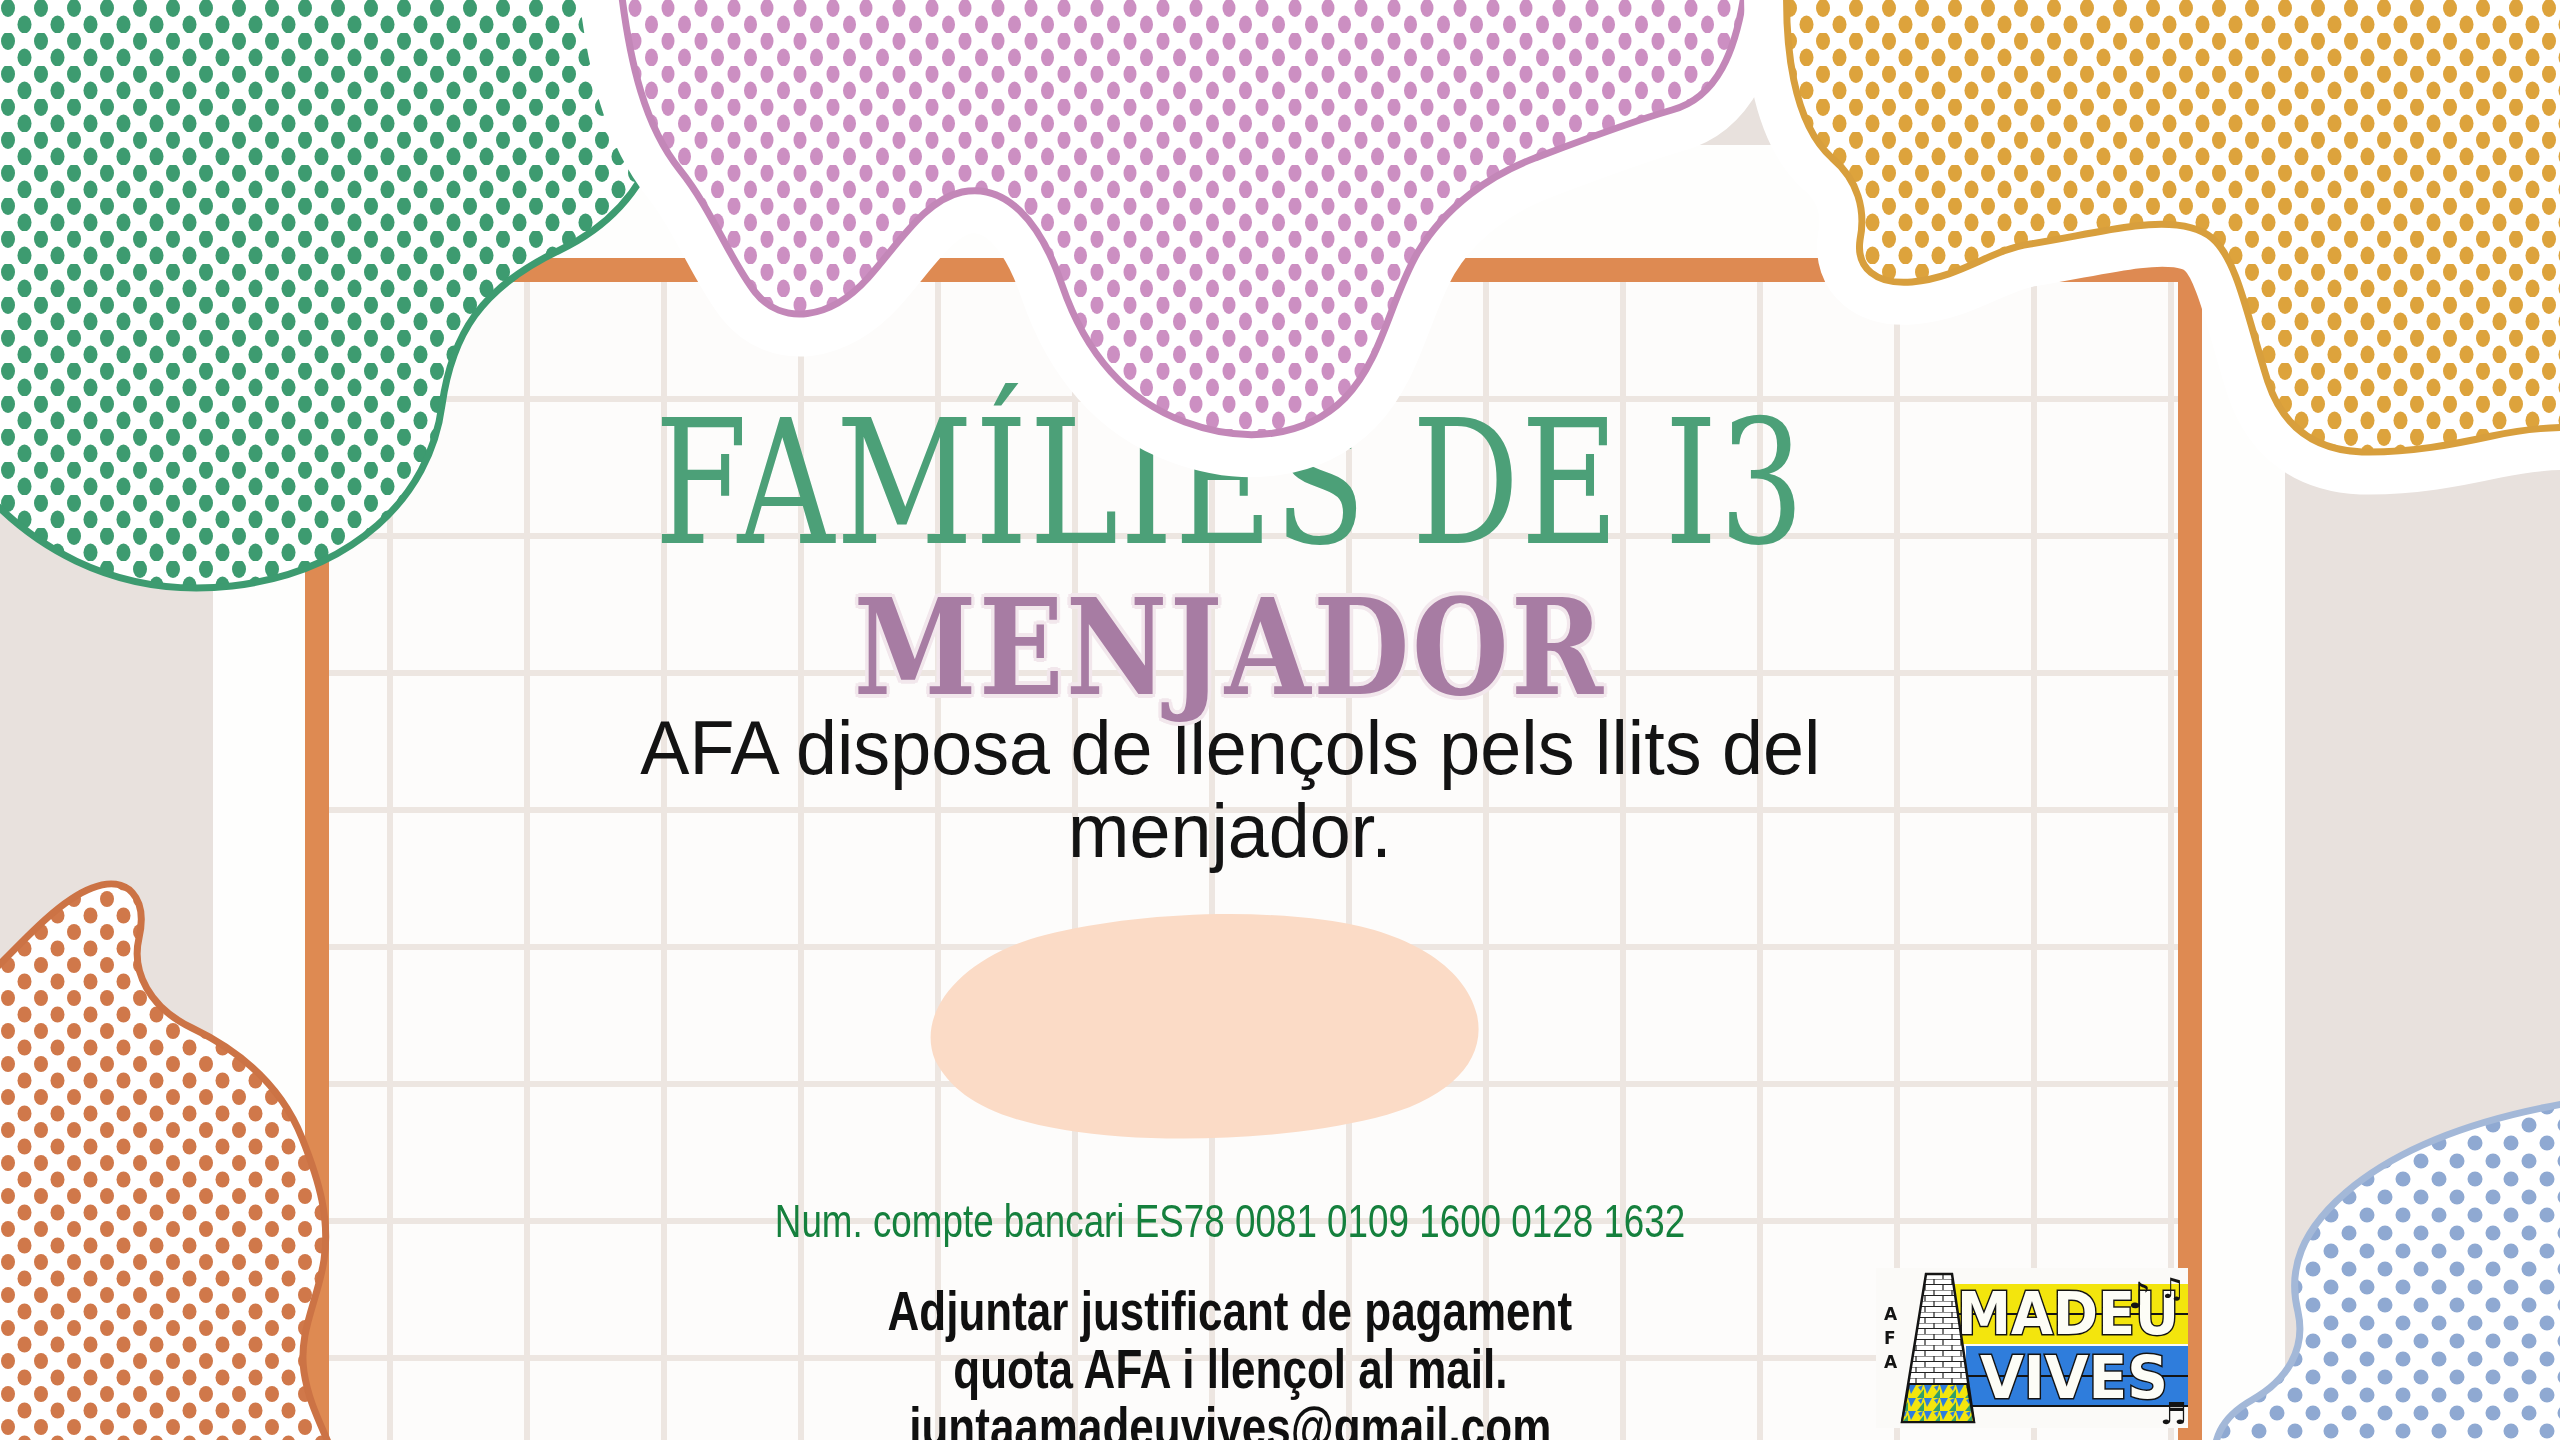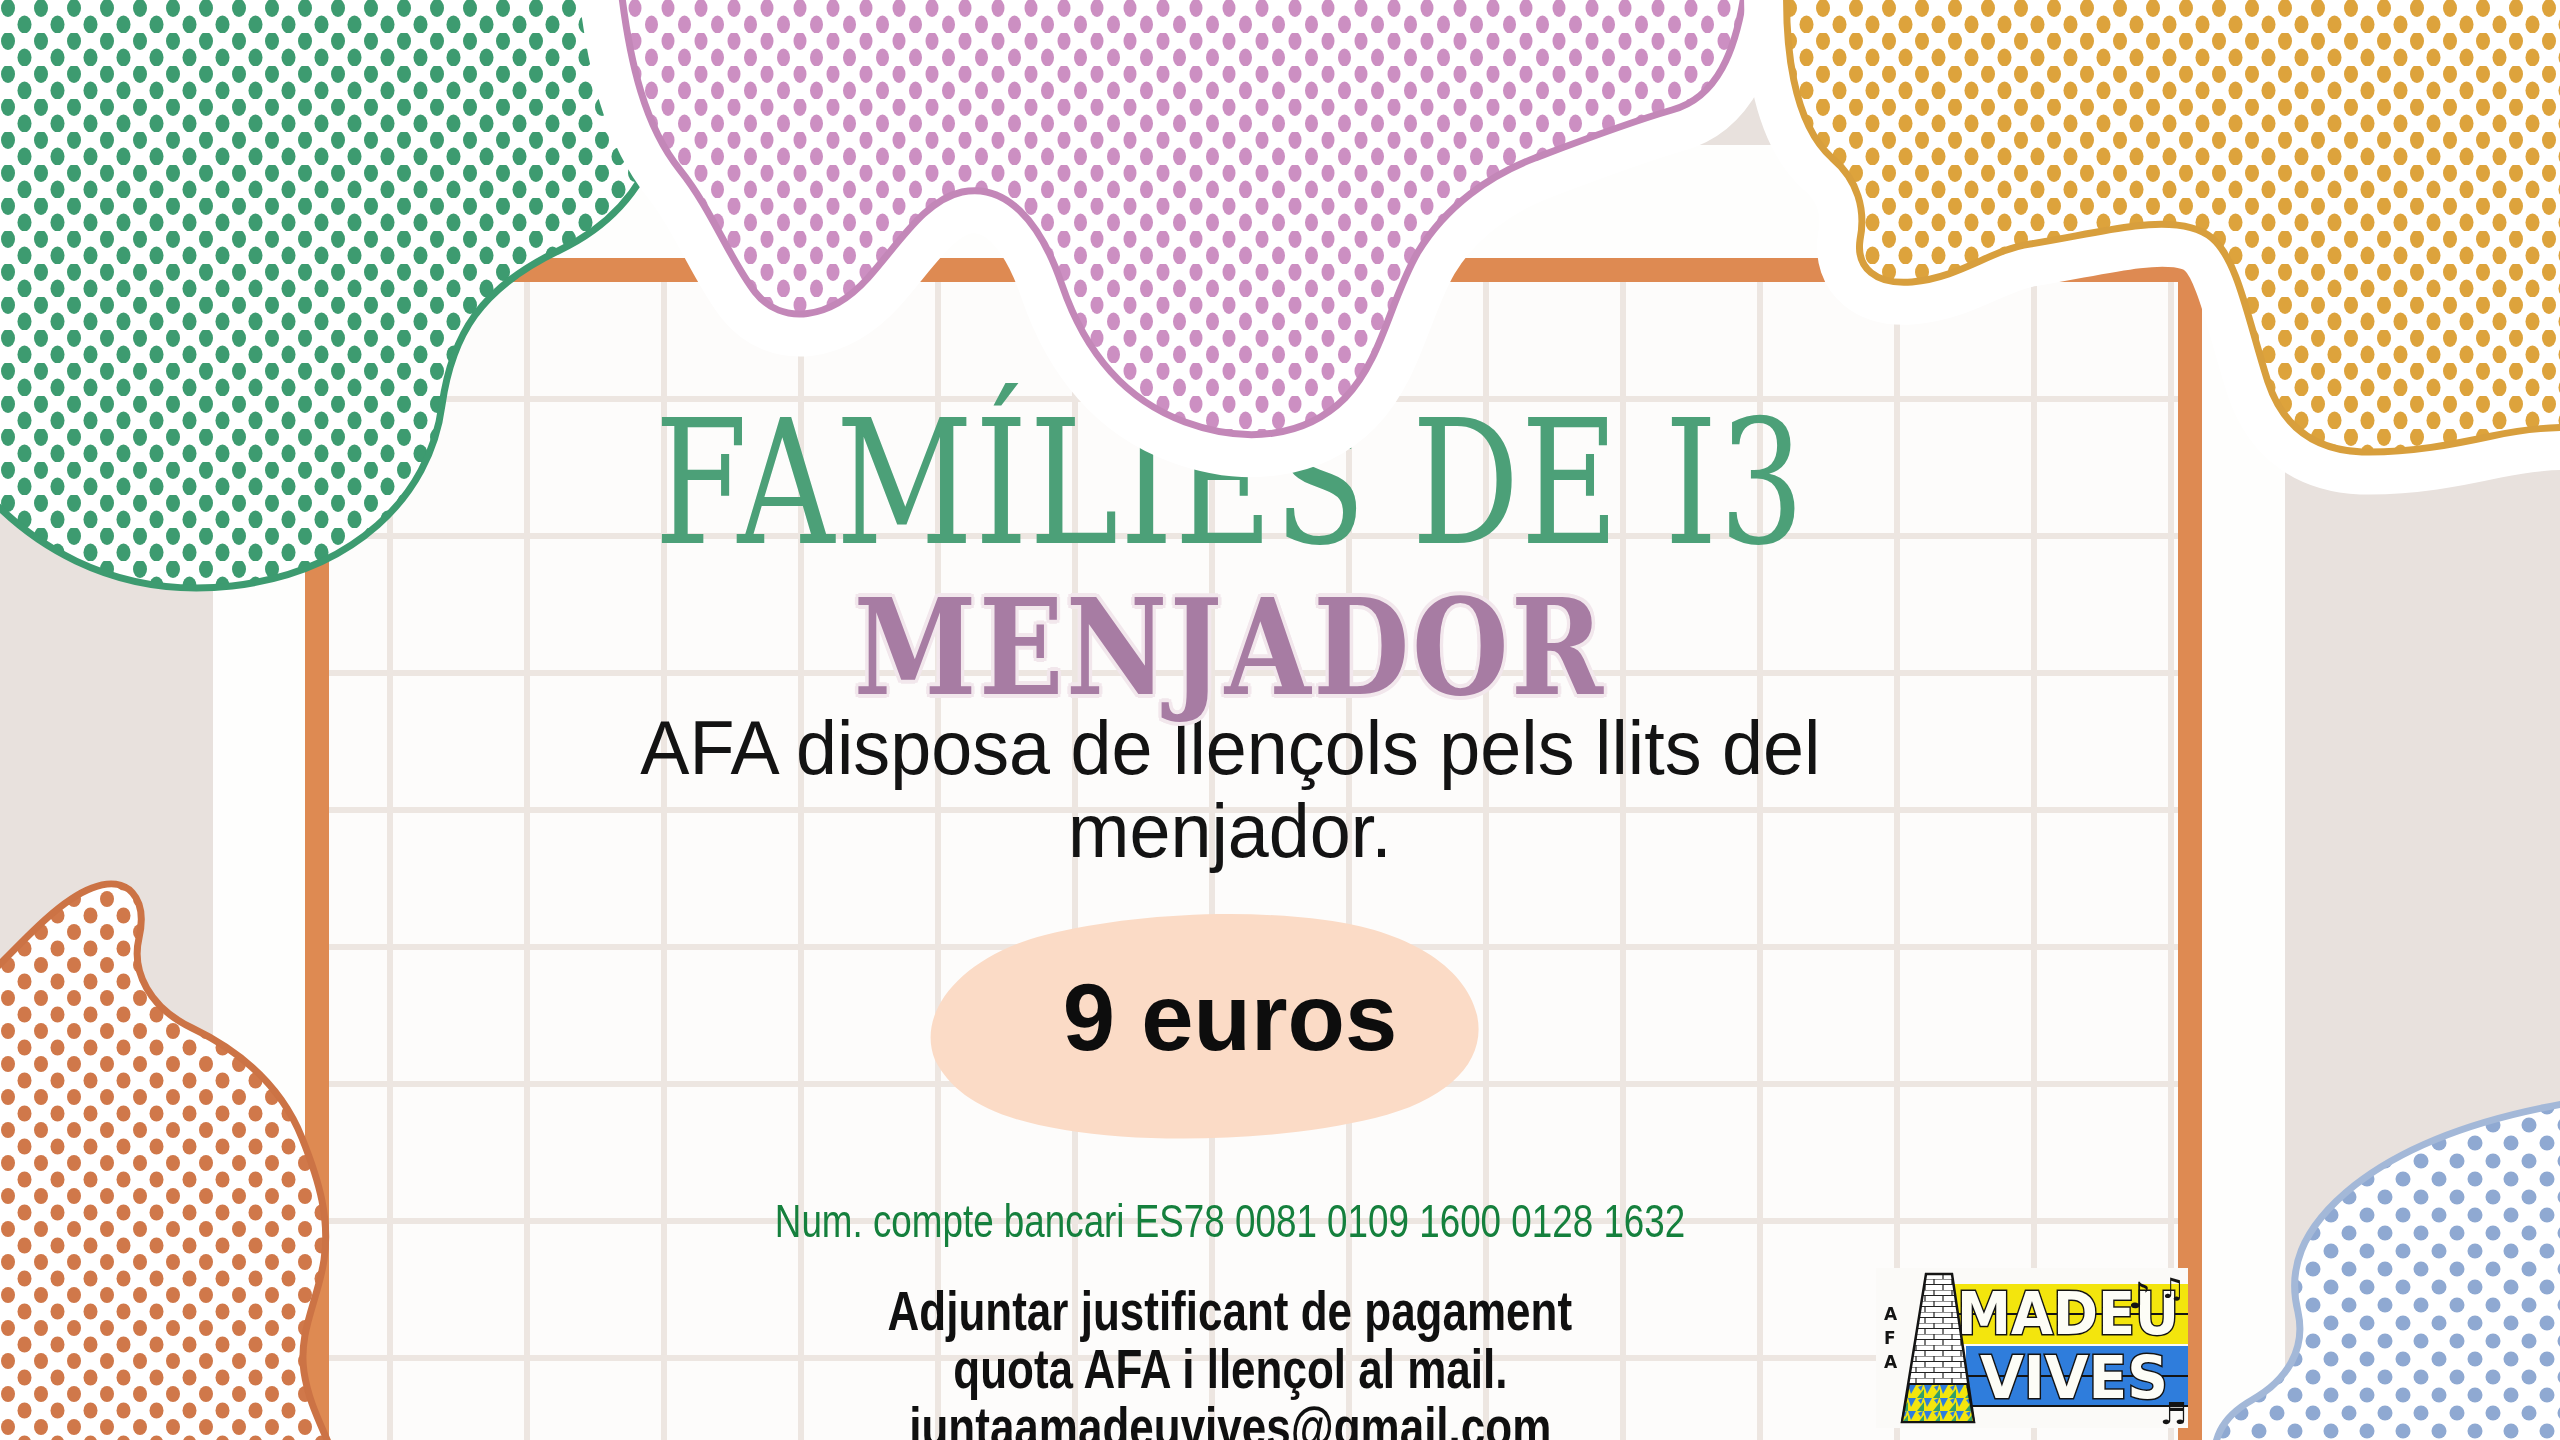--- a/index.html
+++ b/index.html
@@ -72,23 +72,20 @@
 
   <div class="txt subtitle">
     <span class="condense">MENJADOR</span>
   </div>
 
   <svg class="peach-blob-svg" width="590" height="250" viewBox="0 0 590 250">
     <path fill="#FBDBC6" d="M 30,160 C 10,110 60,55 140,35 C 220,15 330,8 420,20 C 500,30 560,65 572,115
          C 582,160 545,200 470,218 C 380,240 250,245 160,230 C 85,218 48,195 30,160 Z"></path>
   </svg>
 
-  <div class="txt price">
-    <span>9 euros</span>
-  </div>
 
   <div class="txt bank">
     <span class="condense">Num. compte bancari ES78 0081 0109 1600 0128 1632</span>
   </div>
 
   <div class="txt instructions">
     <span class="condense">Adjuntar justificant de pagament</span><br>
     <span class="condense">quota AFA i llençol al mail.</span><br>
     <span class="condense">juntaamadeuvives@gmail.com</span>
   </div>

